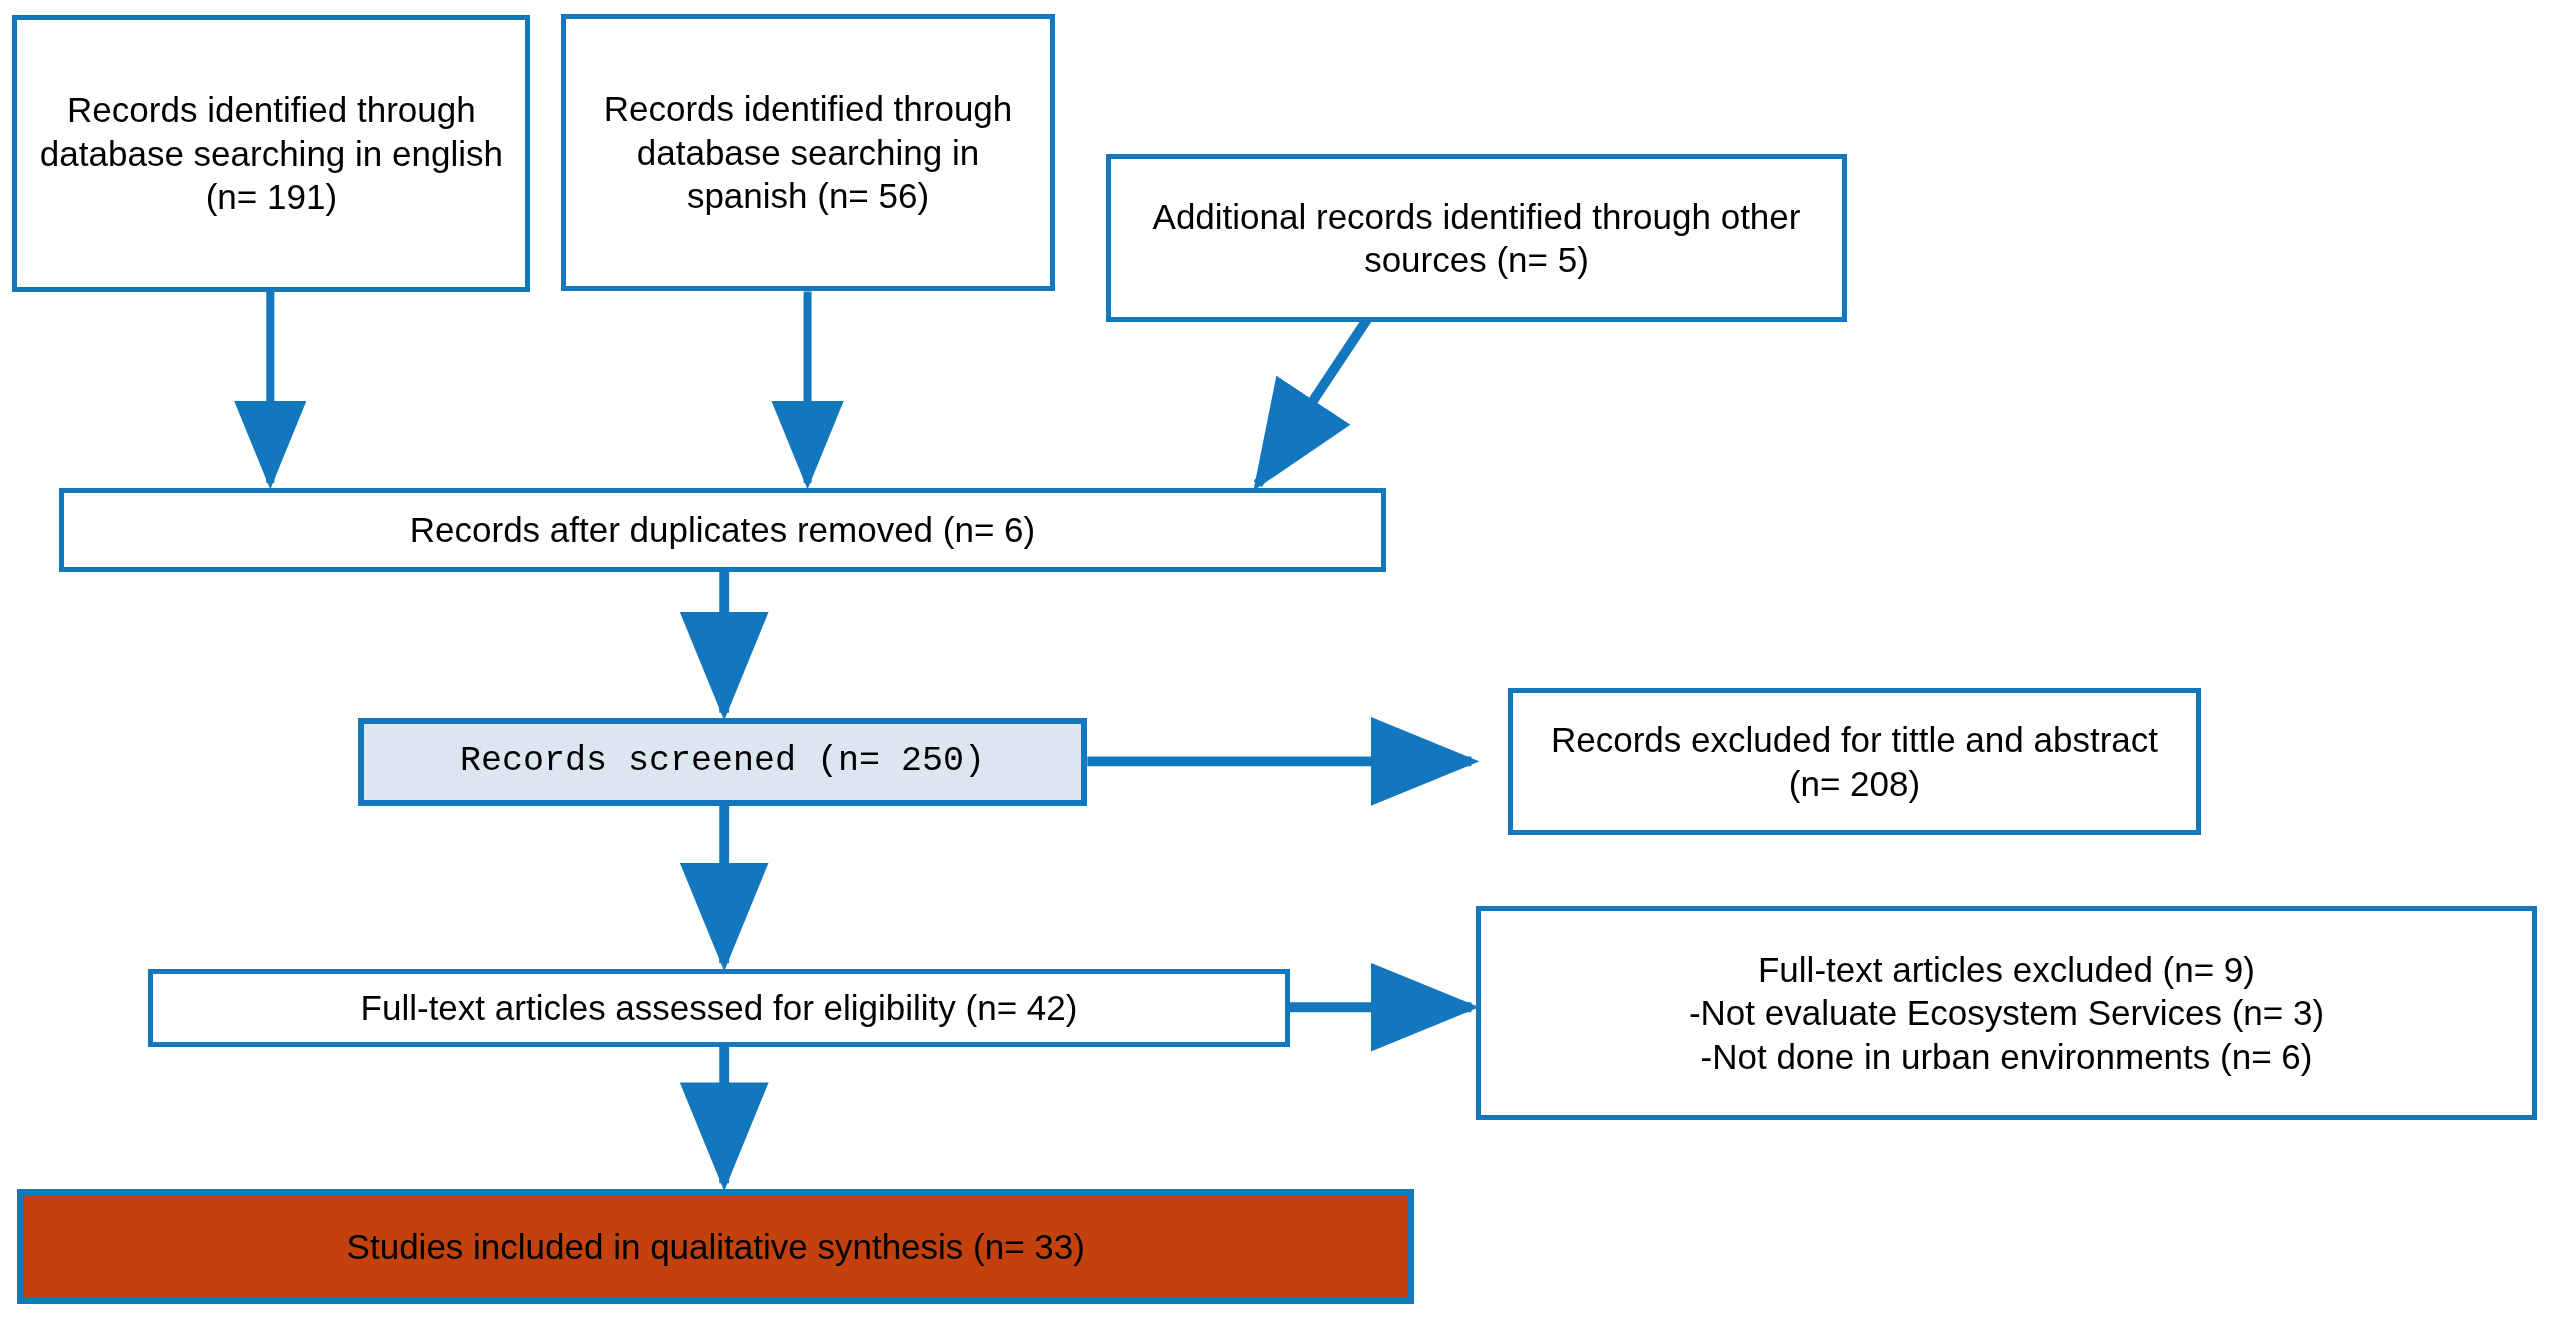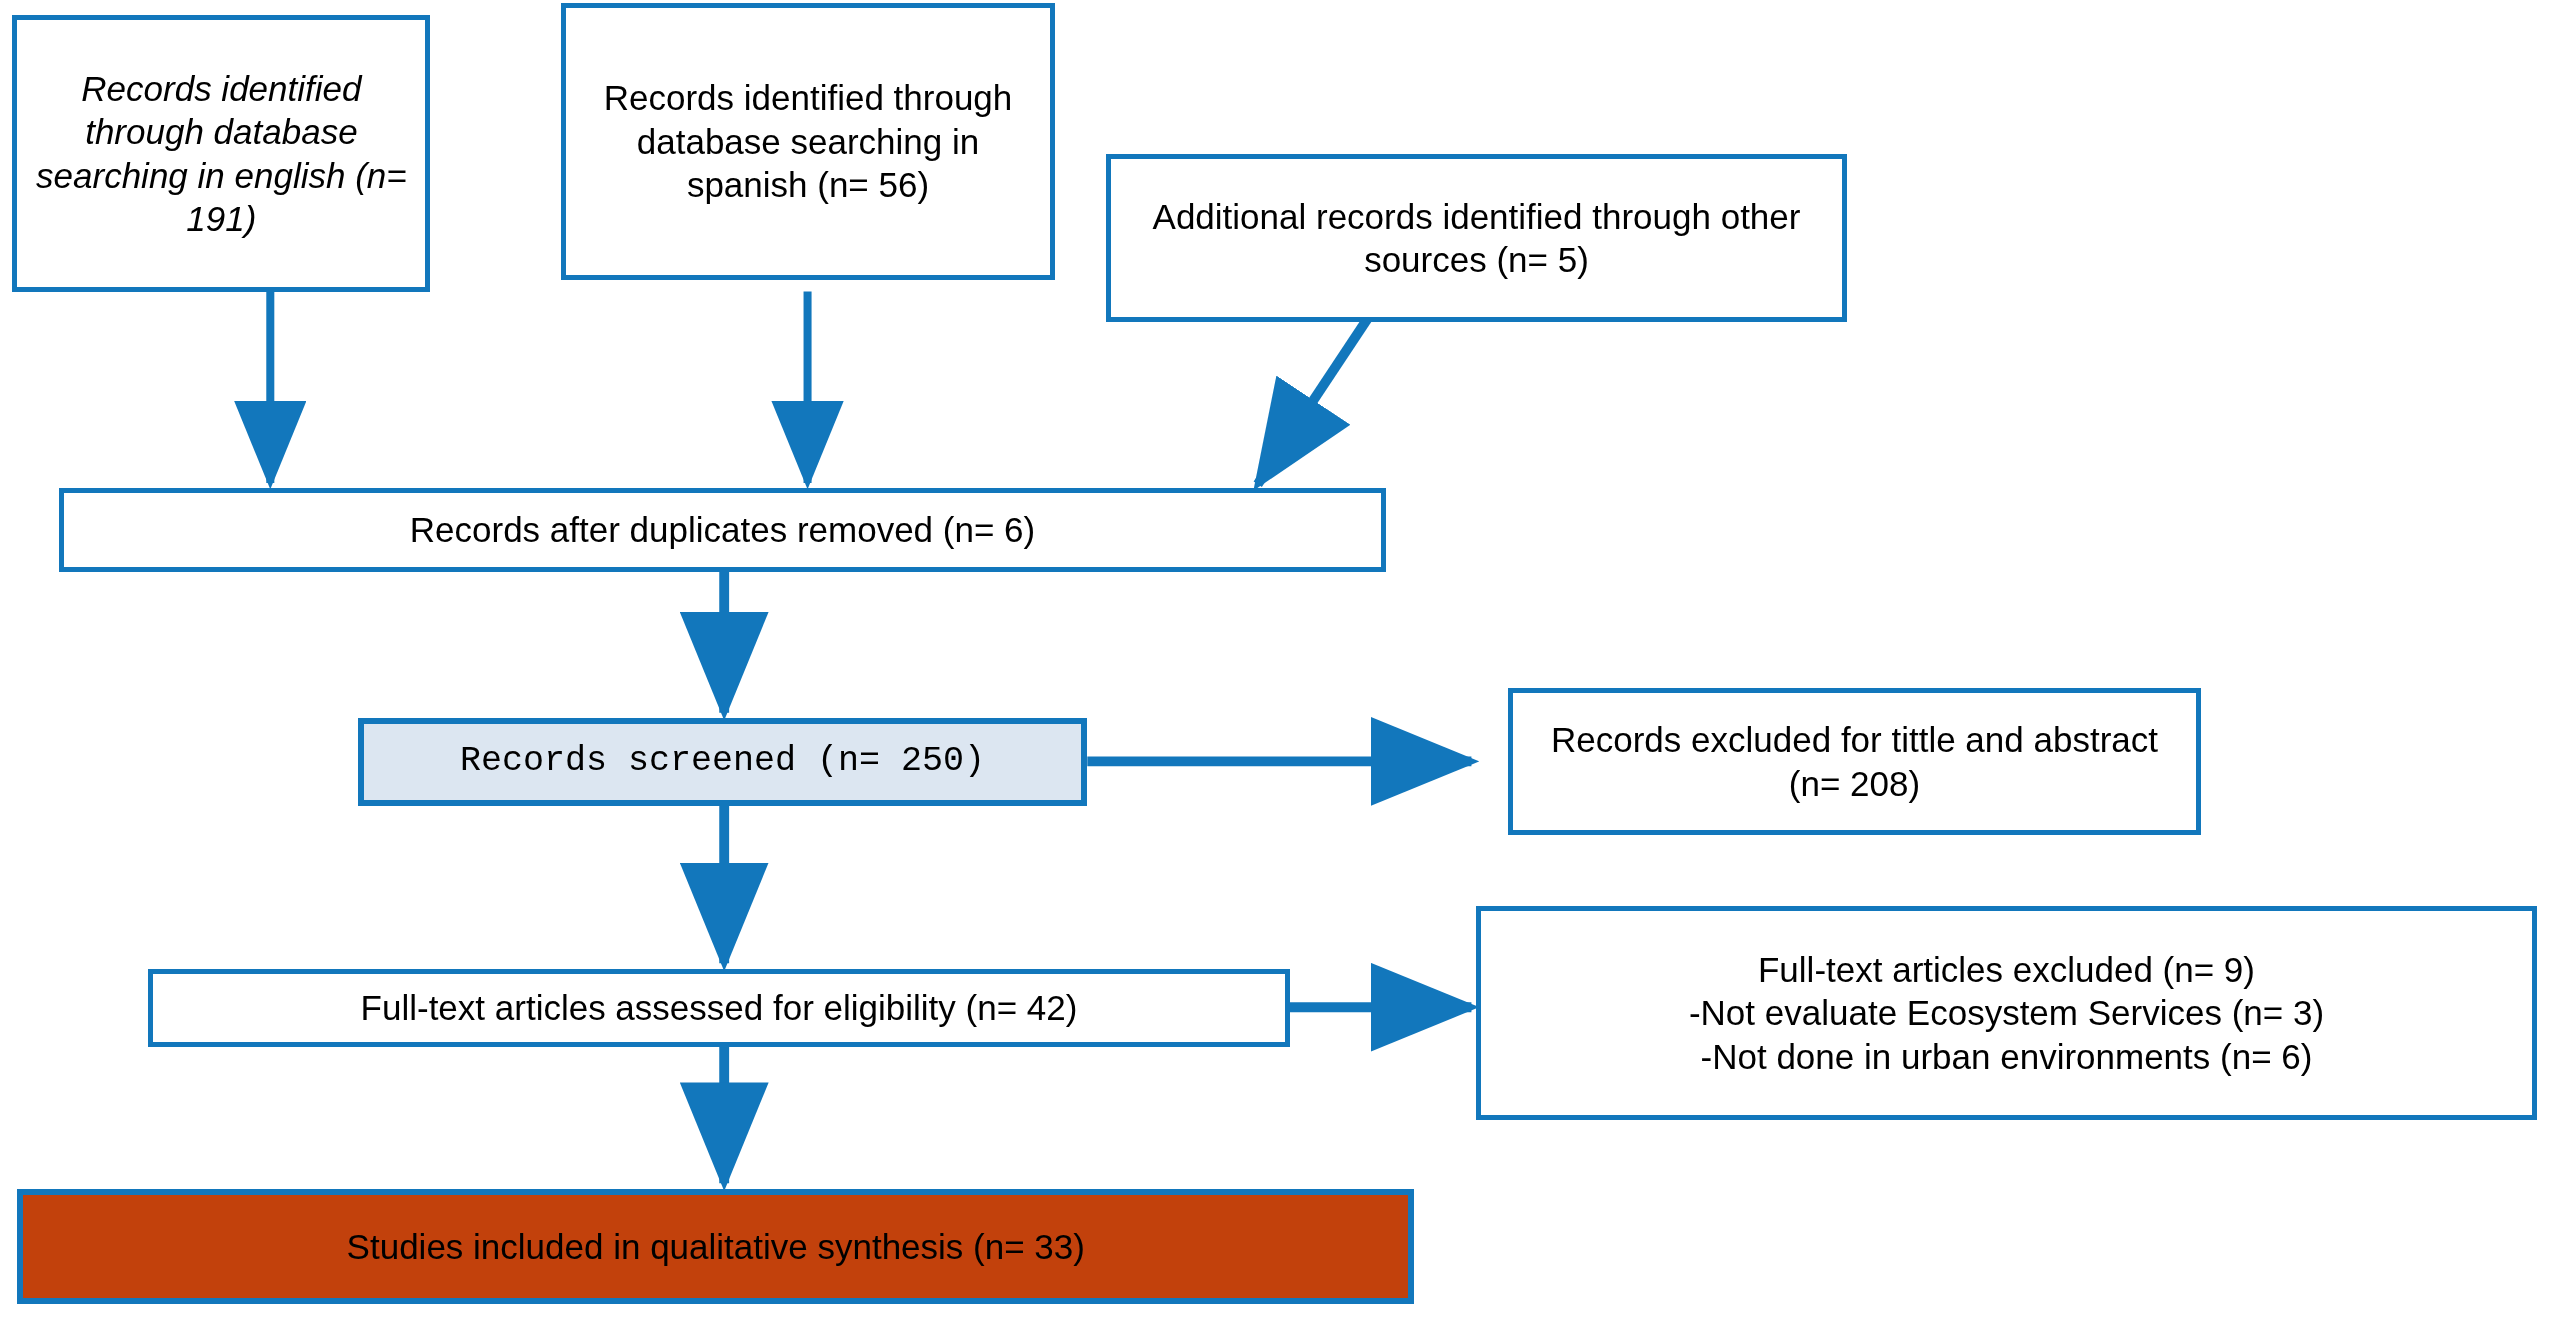--- a/index.html
+++ b/index.html
@@ -74,22 +74,22 @@
 
     <line x1="1760" y1="1233" x2="2382" y2="1233" stroke="#1277bc" stroke-width="16" marker-end="url(#arrowhead)"></line>
 
     <line x1="1172" y1="1304" x2="1172" y2="1560" stroke="#1277bc" stroke-width="16" marker-end="url(#arrowhead)"></line>
 
     <line x1="2088" y1="1631" x2="2382" y2="1631" stroke="#1277bc" stroke-width="16" marker-end="url(#arrowhead)"></line>
 
     <line x1="1172" y1="1694" x2="1172" y2="1916" stroke="#1277bc" stroke-width="16" marker-end="url(#arrowhead)"></line>
   </svg>
 
-  <div class="node plain" style="left: 12.4px; top: 15px; width: 418px; height: 277px; font-style: italic;">Records identified through database searching in english (n= 191)</div>
-  <div class="node plain" style="left: 561px; top: 3px; width: 494px; height: 277px;">Records identified through database searching in spanish (n= 56)</div>
+  <div class="node plain" style="left: 12.4px; top: 15px; width: 518px; height: 277px;">Records identified through database searching in english (n= 191)</div>
+  <div class="node plain" style="left: 561px; top: 14px; width: 494px; height: 277px;">Records identified through database searching in spanish (n= 56)</div>
   <div class="node plain" style="left: 1106px; top: 154px; width: 741px; height: 168px;">Additional records identified through other sources (n= 5)</div>
   <div class="node plain" style="left: 59px; top: 488px; width: 1327px; height: 84px;">Records after duplicates removed (n= 6)</div>
   <div class="node light" style="left: 358px; top: 718px; width: 729px; height: 88px; font-family: Liberation Mono, monospace;">Records screened  (n= 250)</div>
   <div class="node plain" style="left: 1476px; top: 688px; width: 693px; height: 147px; margin-left: 32px;">Records excluded for tittle and abstract (n= 208)</div>
   <div class="node plain" style="left: 148px; top: 969px; width: 1142px; height: 78px; text-align: center;">Full-text articles assessed for eligibility (n= 42)</div>
   <div class="node plain" style="left: 1476px; top: 906px; width: 1061px; height: 214px;">Full-text articles excluded (n= 9)
 -Not evaluate Ecosystem Services (n= 3)
 -Not done in urban environments (n= 6)</div>
   <div class="node strong" style="left: 17.3px; top: 1189px; width: 1397px; height: 115px;">Studies included in qualitative synthesis (n= 33)</div>
 

